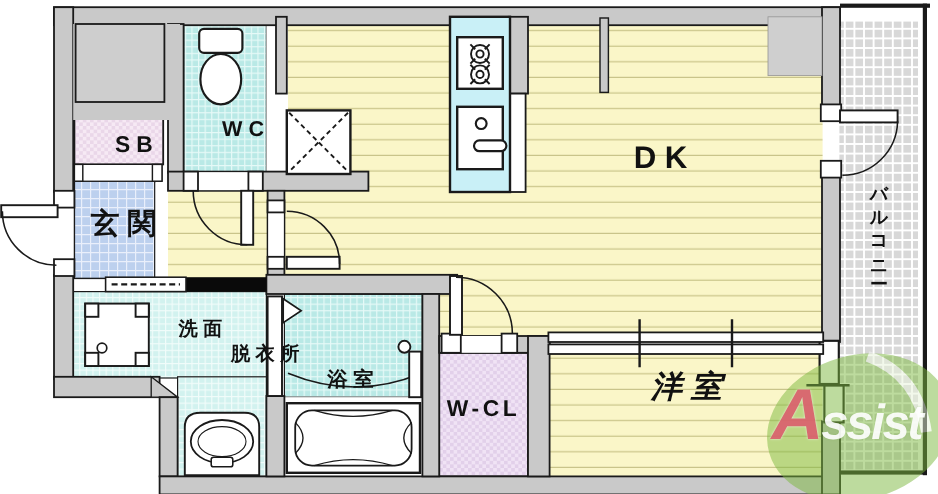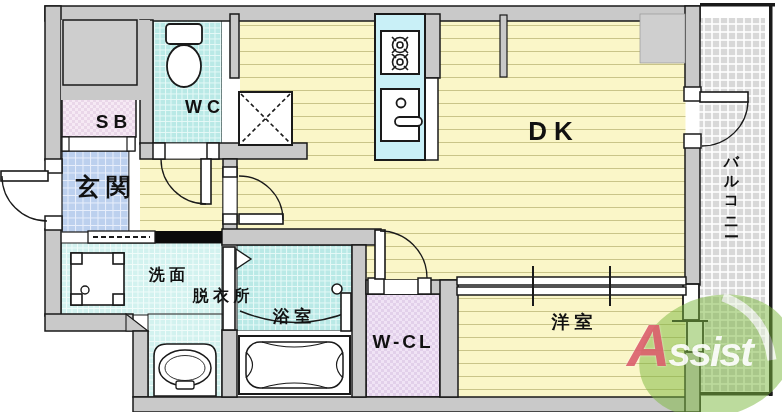--- a/index.html
+++ b/index.html
@@ -4,21 +4,21 @@
 <style>
   html,body{margin:0;padding:0;background:#fff;}
   .plan{position:relative;width:782px;height:412px;background:#fff;overflow:hidden;
         font-family:"Liberation Sans","DejaVu Sans",sans-serif;}
   .plan svg{position:absolute;left:0;top:0;}
   .lbl{position:absolute;transform:translate(-50%,-50%);white-space:nowrap;
        color:#111;font-weight:bold;line-height:1;}
   .lbl-v{position:absolute;transform:translate(-50%,0);writing-mode:vertical-rl;
          text-orientation:mixed;color:#111;font-weight:bold;letter-spacing:4px;
          white-space:nowrap;line-height:1;}
-  .wm{position:absolute;left:627px;top:316px;font-style:italic;font-weight:bold;
+  .wm{position:absolute;left:643px;top:316px;font-style:italic;font-weight:bold;
       letter-spacing:-2px;opacity:.9;line-height:1;white-space:nowrap;text-align:right;}
   .wm-a{font-size:60px;color:#dc5f6e;text-shadow:0 0 2px rgba(255,255,255,.85);}
   .wm-s{font-size:41px;color:#ffffff;text-shadow:0 0 2px rgba(120,170,70,.4);}
 </style>
 </head>
 <body>
 
 <div class="plan">
 <svg width="782" height="412" viewBox="0 0 782 412">
   <defs>
@@ -247,16 +247,16 @@
 
   <div class="lbl" style="left:99px;top:121px;font-size:19px;letter-spacing:5px;padding-left:30px;">SB</div>
   <div class="lbl" style="left:188px;top:107px;font-size:18px;letter-spacing:5px;margin-left:17px;">WC</div>
   <div class="lbl" style="left:103px;top:187px;font-size:24px;">玄 関</div>
   <div class="lbl" style="left:554px;top:131px;font-size:26px;letter-spacing:7px;">DK</div>
   <div class="lbl-v" style="left:732px;top:144px;font-size:15px;">バルコニー</div>
   <div class="lbl" style="left:167px;top:275px;font-size:16px;">洗 面</div>
   <div class="lbl" style="left:173px;top:296px;font-size:16px;margin-left:48px;">脱 衣 所</div>
   <div class="lbl" style="left:292px;top:286px;font-size:17px;margin-top:30px;">浴 室</div>
   <div class="lbl" style="left:403px;top:341px;font-size:19px;letter-spacing:3px;">W-CL</div>
-  <div class="lbl" style="left:572px;top:322px;font-size:18px;">洋 室</div>
+  <div class="lbl" style="left:572px;top:322px;font-size:26px;font-style:italic;">洋 室</div>
 
   <div class="wm"><span class="wm-a">A</span><span class="wm-s">ssist</span></div>
 </div>
 
 </body></html>

